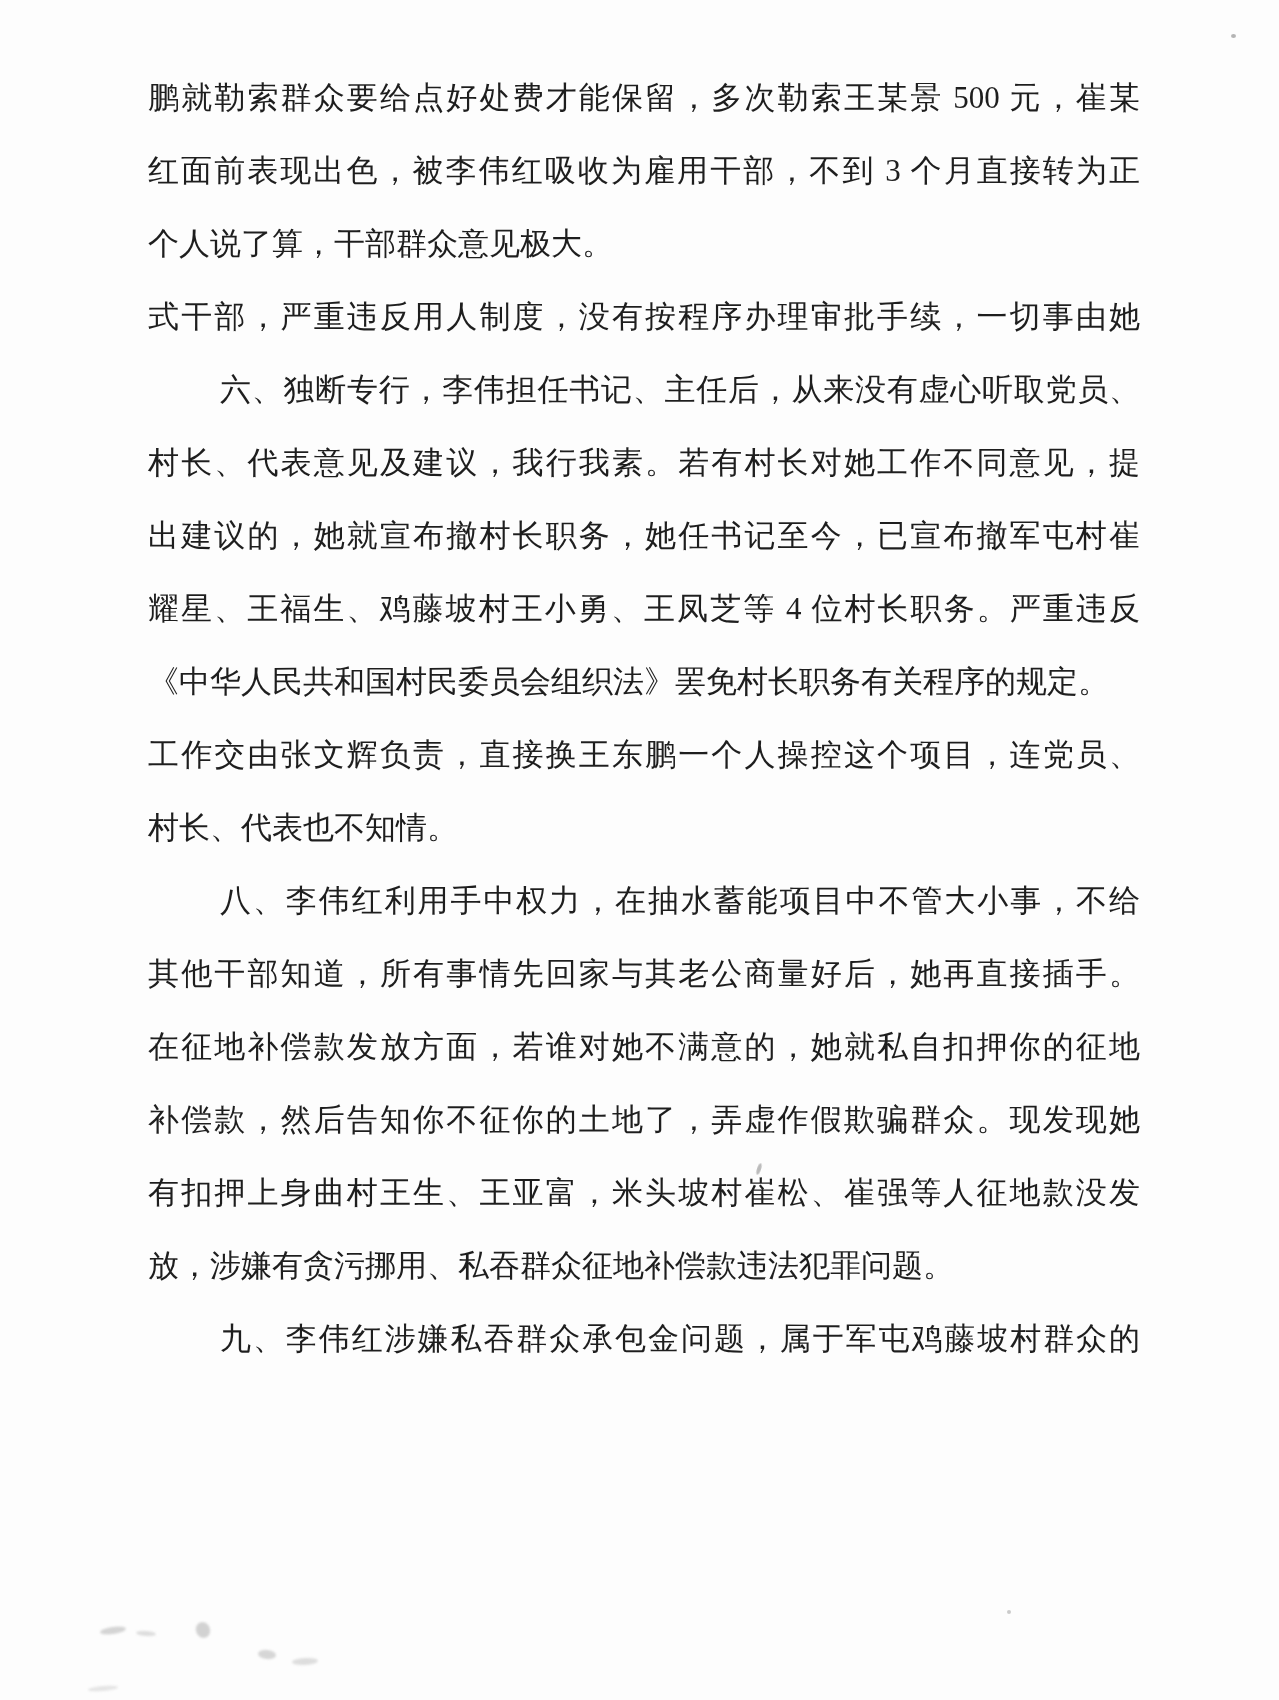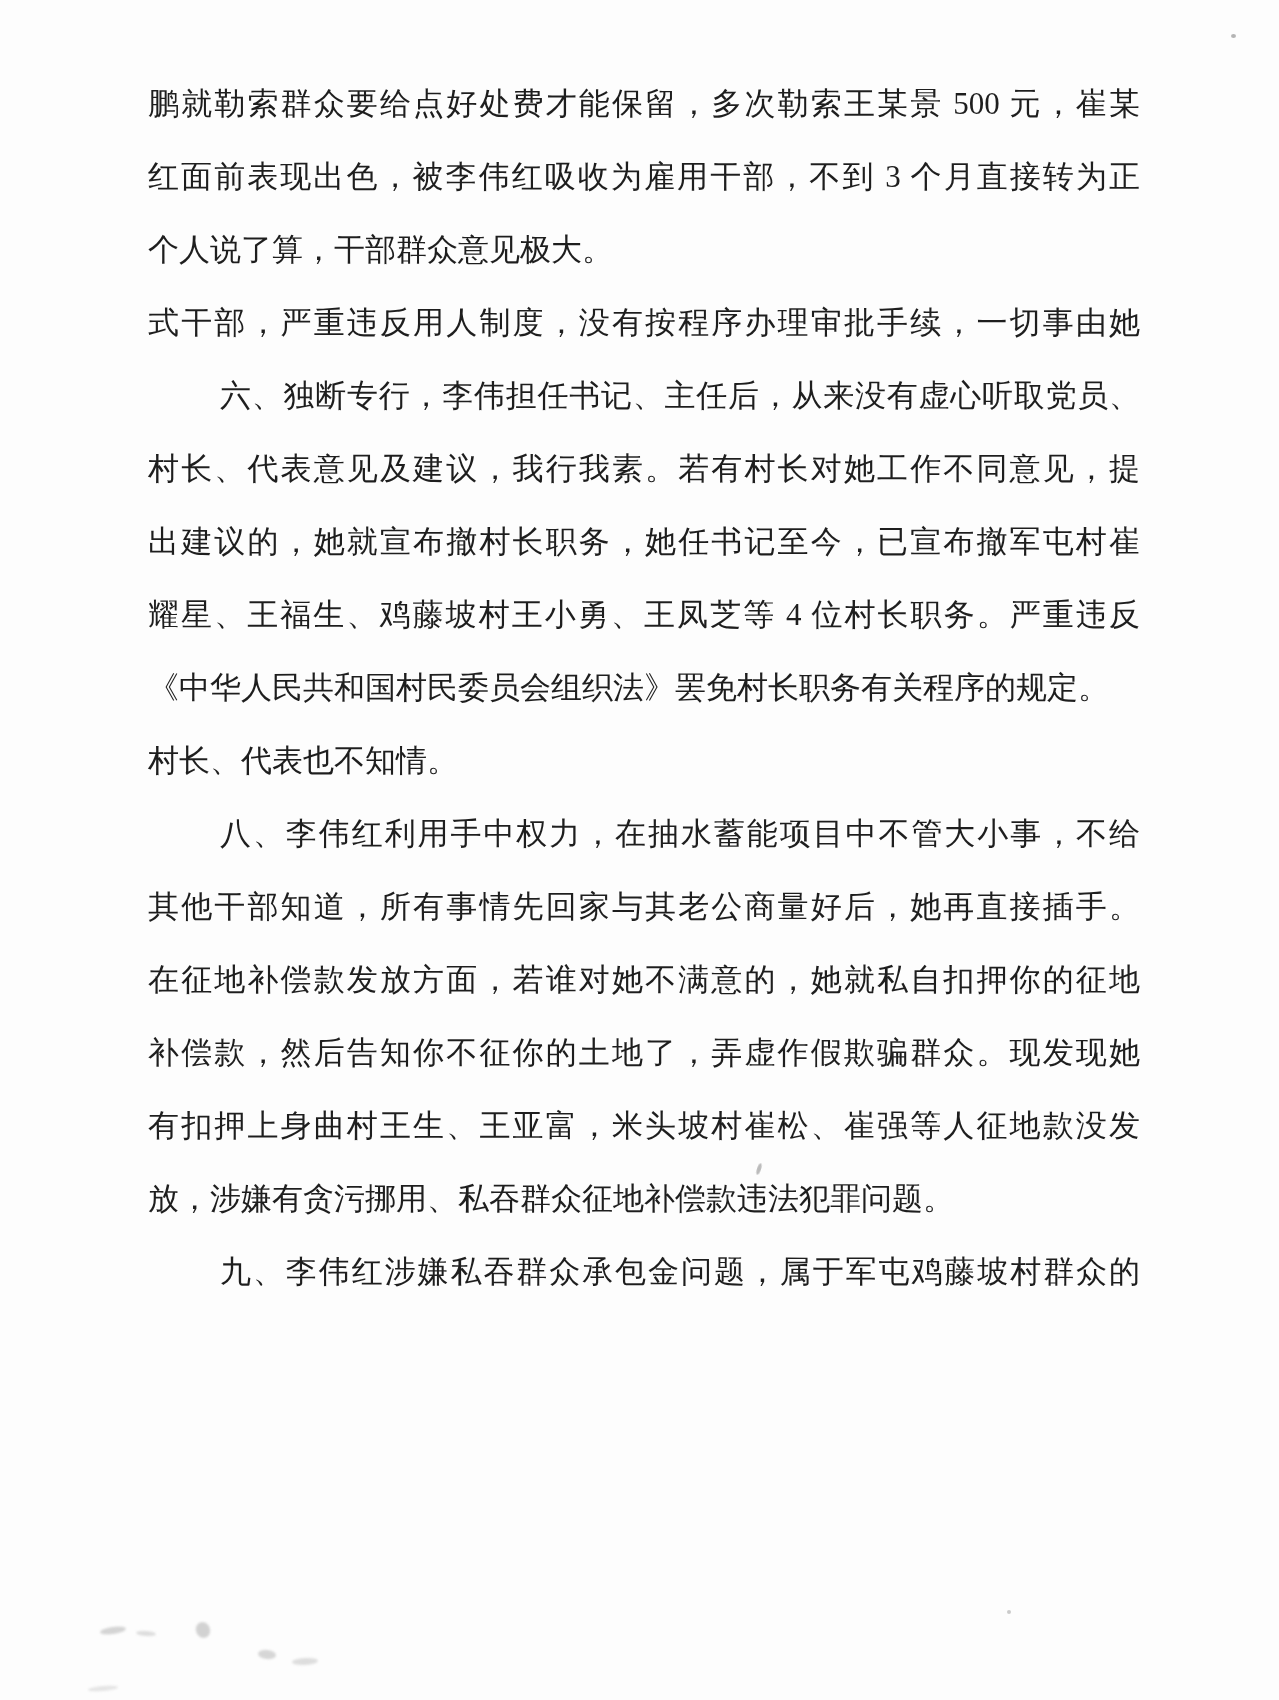--- a/index.html
+++ b/index.html
@@ -7,21 +7,21 @@
     position: relative;
     width: 1279px;
     height: 1700px;
     background: #fdfdfd;
     overflow: hidden;
     font-family: "Liberation Serif", "DejaVu Serif", serif;
   }
   .text-column {
     position: absolute;
     left: 148px;
-    top: 67px;
+    top: 61px;
     width: 992px;
   }
   .line {
     font-size: 31px;
     line-height: 73px;
     height: 73px;
     text-align: justify;
     text-align-last: justify;
     -moz-text-align-last: justify;
     color: inherit;
@@ -44,20 +44,21 @@
   <div class="text-column" id="text-column">
       <div class="line">鹏就勒索群众要给点好处费才能保留，多次勒索王某景 500 元，崔某</div>
       <div class="line">红面前表现出色，被李伟红吸收为雇用干部，不到 3 个月直接转为正</div>
       <div class="line last">个人说了算，干部群众意见极大。</div>
       <div class="line">式干部，严重违反用人制度，没有按程序办理审批手续，一切事由她</div>
       <div class="line indent">六、独断专行，李伟担任书记、主任后，从来没有虚心听取党员、</div>
       <div class="line">村长、代表意见及建议，我行我素。若有村长对她工作不同意见，提</div>
       <div class="line">出建议的，她就宣布撤村长职务，她任书记至今，已宣布撤军屯村崔</div>
       <div class="line">耀星、王福生、鸡藤坡村王小勇、王凤芝等 4 位村长职务。严重违反</div>
       <div class="line last">《中华人民共和国村民委员会组织法》罢免村长职务有关程序的规定。</div>
+      <div class="line">工作交由张文辉负责，直接换王东鹏一个人操控这个项目，连党员、</div>
       <div class="line last">村长、代表也不知情。</div>
       <div class="line indent">八、李伟红利用手中权力，在抽水蓄能项目中不管大小事，不给</div>
       <div class="line">其他干部知道，所有事情先回家与其老公商量好后，她再直接插手。</div>
       <div class="line">在征地补偿款发放方面，若谁对她不满意的，她就私自扣押你的征地</div>
       <div class="line">补偿款，然后告知你不征你的土地了，弄虚作假欺骗群众。现发现她</div>
       <div class="line">有扣押上身曲村王生、王亚富，米头坡村崔松、崔强等人征地款没发</div>
       <div class="line last">放，涉嫌有贪污挪用、私吞群众征地补偿款违法犯罪问题。</div>
       <div class="line indent">九、李伟红涉嫌私吞群众承包金问题，属于军屯鸡藤坡村群众的</div>
     </div>
 <div class="artifact" style="left: 1231px; top: 34px; width: 5px; height: 4px; background: rgb(156, 156, 156); opacity: 0.75; transform: rotate(0deg); filter: blur(0.5px);"></div>

